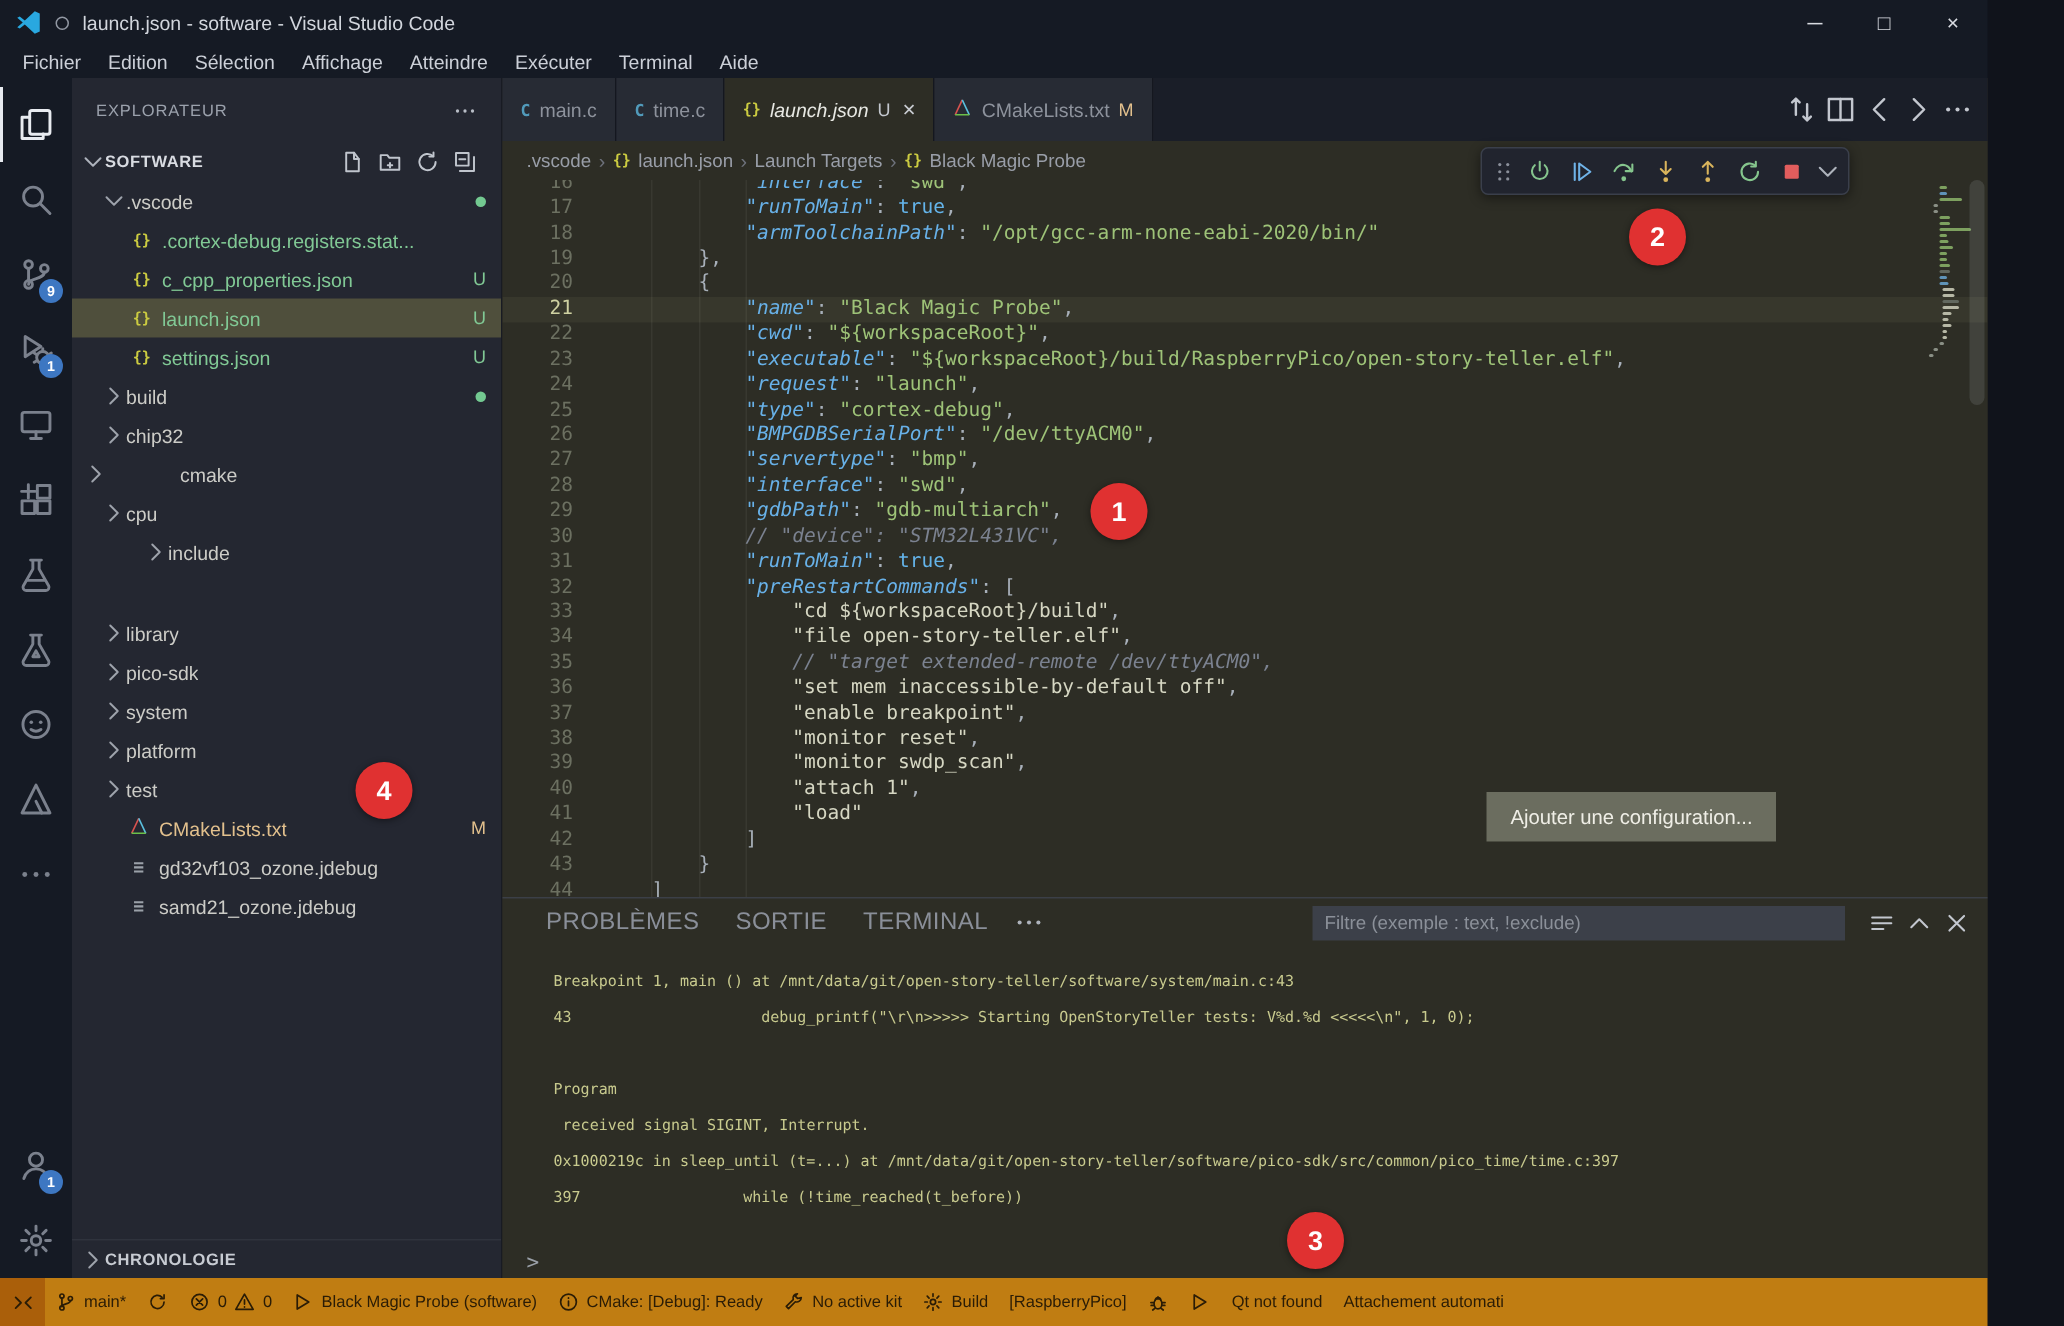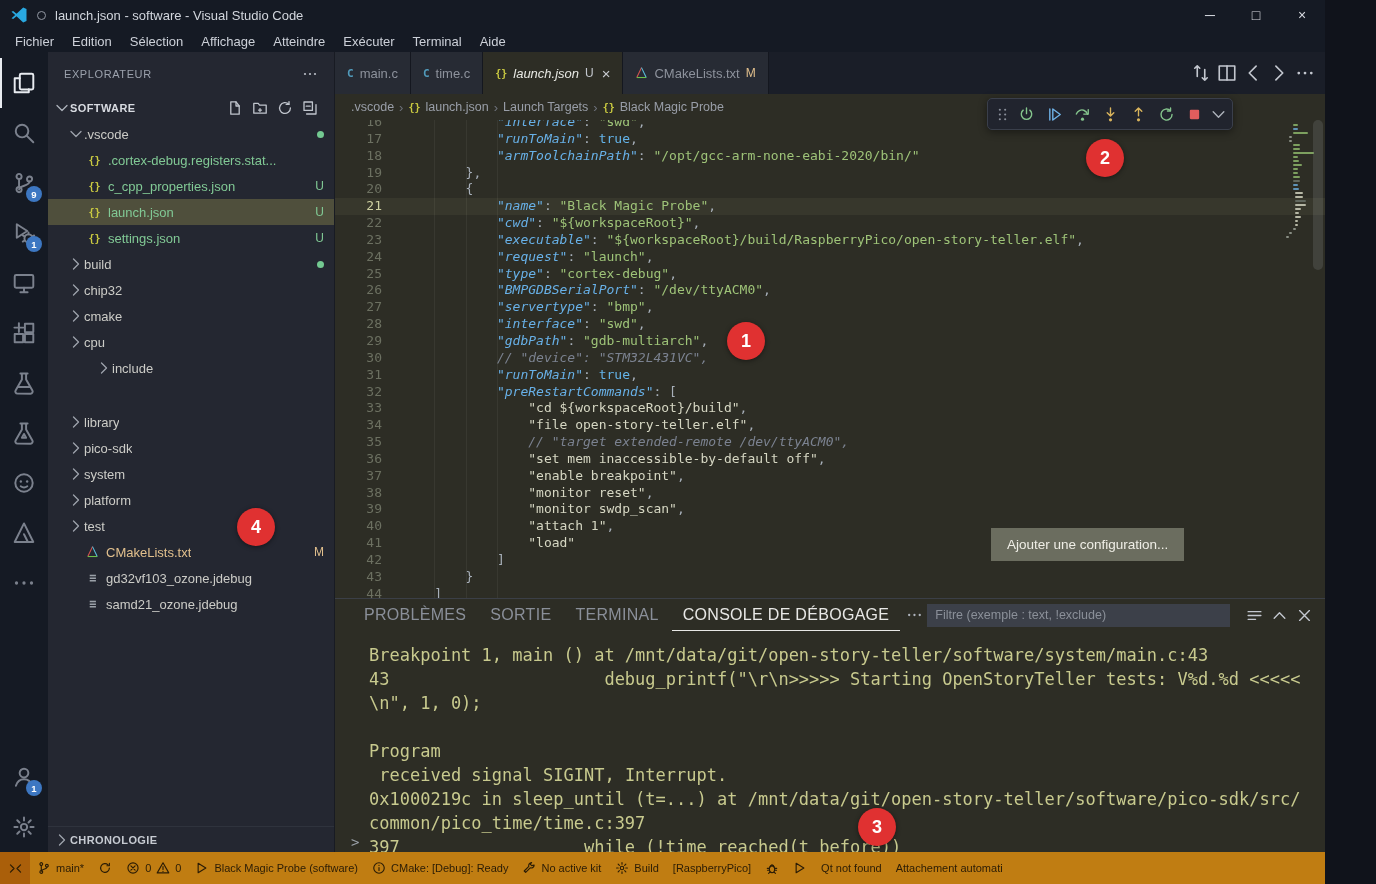--- a/index.html
+++ b/index.html
@@ -119,21 +119,21 @@
   .ptab.active{color:#e8e8e6;box-shadow:inset 0 -1px 0 #e8e8e6}
   .pmore{width:20px;height:20px;display:inline-flex;color:#aeb3bc;margin-left:4px;cursor:pointer}
   .pmore svg{width:100%;height:100%}
   .pspacer{flex:1}
   .pfilter{width:355px;height:23px;background:#3c4049;border:none;outline:none;color:#c6cad2;font-size:12.5px;padding:0 8px;font-family:"Liberation Sans",sans-serif}
   .pfilter::placeholder{color:#8b9099}
   .panel-actions{display:flex;align-items:center;gap:8px;margin-left:14px}
   .panel-actions .icon{width:17px;height:17px;display:inline-flex;color:#c3c7cf;cursor:pointer}
   .panel-actions .icon svg{width:100%;height:100%}
   .console{flex:1;padding:12px 18px 0 34px;font-family:"DejaVu Sans Mono","Liberation Mono",monospace;
-    font-size:17px;line-height:24px;color:#c8ca8e;white-space:pre-wrap;word-break:break-all;overflow:hidden}
+    font-size:10px;line-height:24px;color:#c8ca8e;white-space:pre-wrap;word-break:break-all;overflow:hidden}
   .cline{min-height:24px}
   .cprompt{position:absolute;left:16px;bottom:2px;color:#9aa0a8;font-family:"DejaVu Sans Mono",monospace;font-size:14px;cursor:text}
 
   
   .statusbar{height:32px;flex:none;background:#c07d12;display:flex;align-items:stretch;color:#2a1c06;font-size:11px;overflow:hidden}
   .sb-corner{width:30px;flex:none;background:#aa5f0a;display:flex;align-items:center;justify-content:center;color:#2a1c06;cursor:pointer}
   .sb-corner .icon{width:15px;height:15px;display:inline-flex}
   .sb-corner .icon svg{width:100%;height:100%}
   .st-item{display:flex;align-items:center;gap:5px;padding:0 7px;cursor:pointer;white-space:nowrap}
   .st-item .icon{width:14px;height:14px;display:inline-flex}
@@ -377,21 +377,21 @@
             <span class="gitdot"></span>
           </div>
           <div class="trow" style="padding-left: 20px;">
             <span class="icon chev">
               <svg viewBox="0 0 16 16" fill="none" stroke="currentColor" stroke-width="1.3" stroke-linecap="round" stroke-linejoin="round">
                 <path d="M5.5 3l5 5-5 5"></path>
               </svg>
             </span>
             <span class="tlabel">chip32</span>
           </div>
-          <div class="trow" style="padding-left: 20px;">
+          <div class="trow" style="padding-left: 8px; gap: 48px;">
             <span class="icon chev">
               <svg viewBox="0 0 16 16" fill="none" stroke="currentColor" stroke-width="1.3" stroke-linecap="round" stroke-linejoin="round">
                 <path d="M5.5 3l5 5-5 5"></path>
               </svg>
             </span>
             <span class="tlabel">cmake</span>
           </div>
           <div class="trow" style="padding-left: 20px;">
             <span class="icon chev">
               <svg viewBox="0 0 16 16" fill="none" stroke="currentColor" stroke-width="1.3" stroke-linecap="round" stroke-linejoin="round">
@@ -787,21 +787,20 @@
                 <path d="M3 5.5l5 5 5-5"></path>
               </svg>
             </span>
           </div>
         </div>
       <div class="panel">
         <div class="panel-header" id="panel-header">
             <div class="ptab">PROBLÈMES</div>
             <div class="ptab">SORTIE</div>
             <div class="ptab">TERMINAL</div>
-            <div class="ptab active">CONSOLE DE DÉBOGAGE</div>
             <span class="pmore">
               <svg viewBox="0 0 16 16" fill="none" stroke="currentColor" stroke-width="1.3" stroke-linecap="round" stroke-linejoin="round">
                 <circle cx="3" cy="8" r="1.1" fill="currentColor" stroke="none"></circle>
                 <circle cx="8" cy="8" r="1.1" fill="currentColor" stroke="none"></circle>
                 <circle cx="13" cy="8" r="1.1" fill="currentColor" stroke="none"></circle>
               </svg>
             </span>
             <div class="pspacer"></div>
             <input class="pfilter" placeholder="Filtre (exemple : text, !exclude)" style="">
             <div class="panel-actions">

